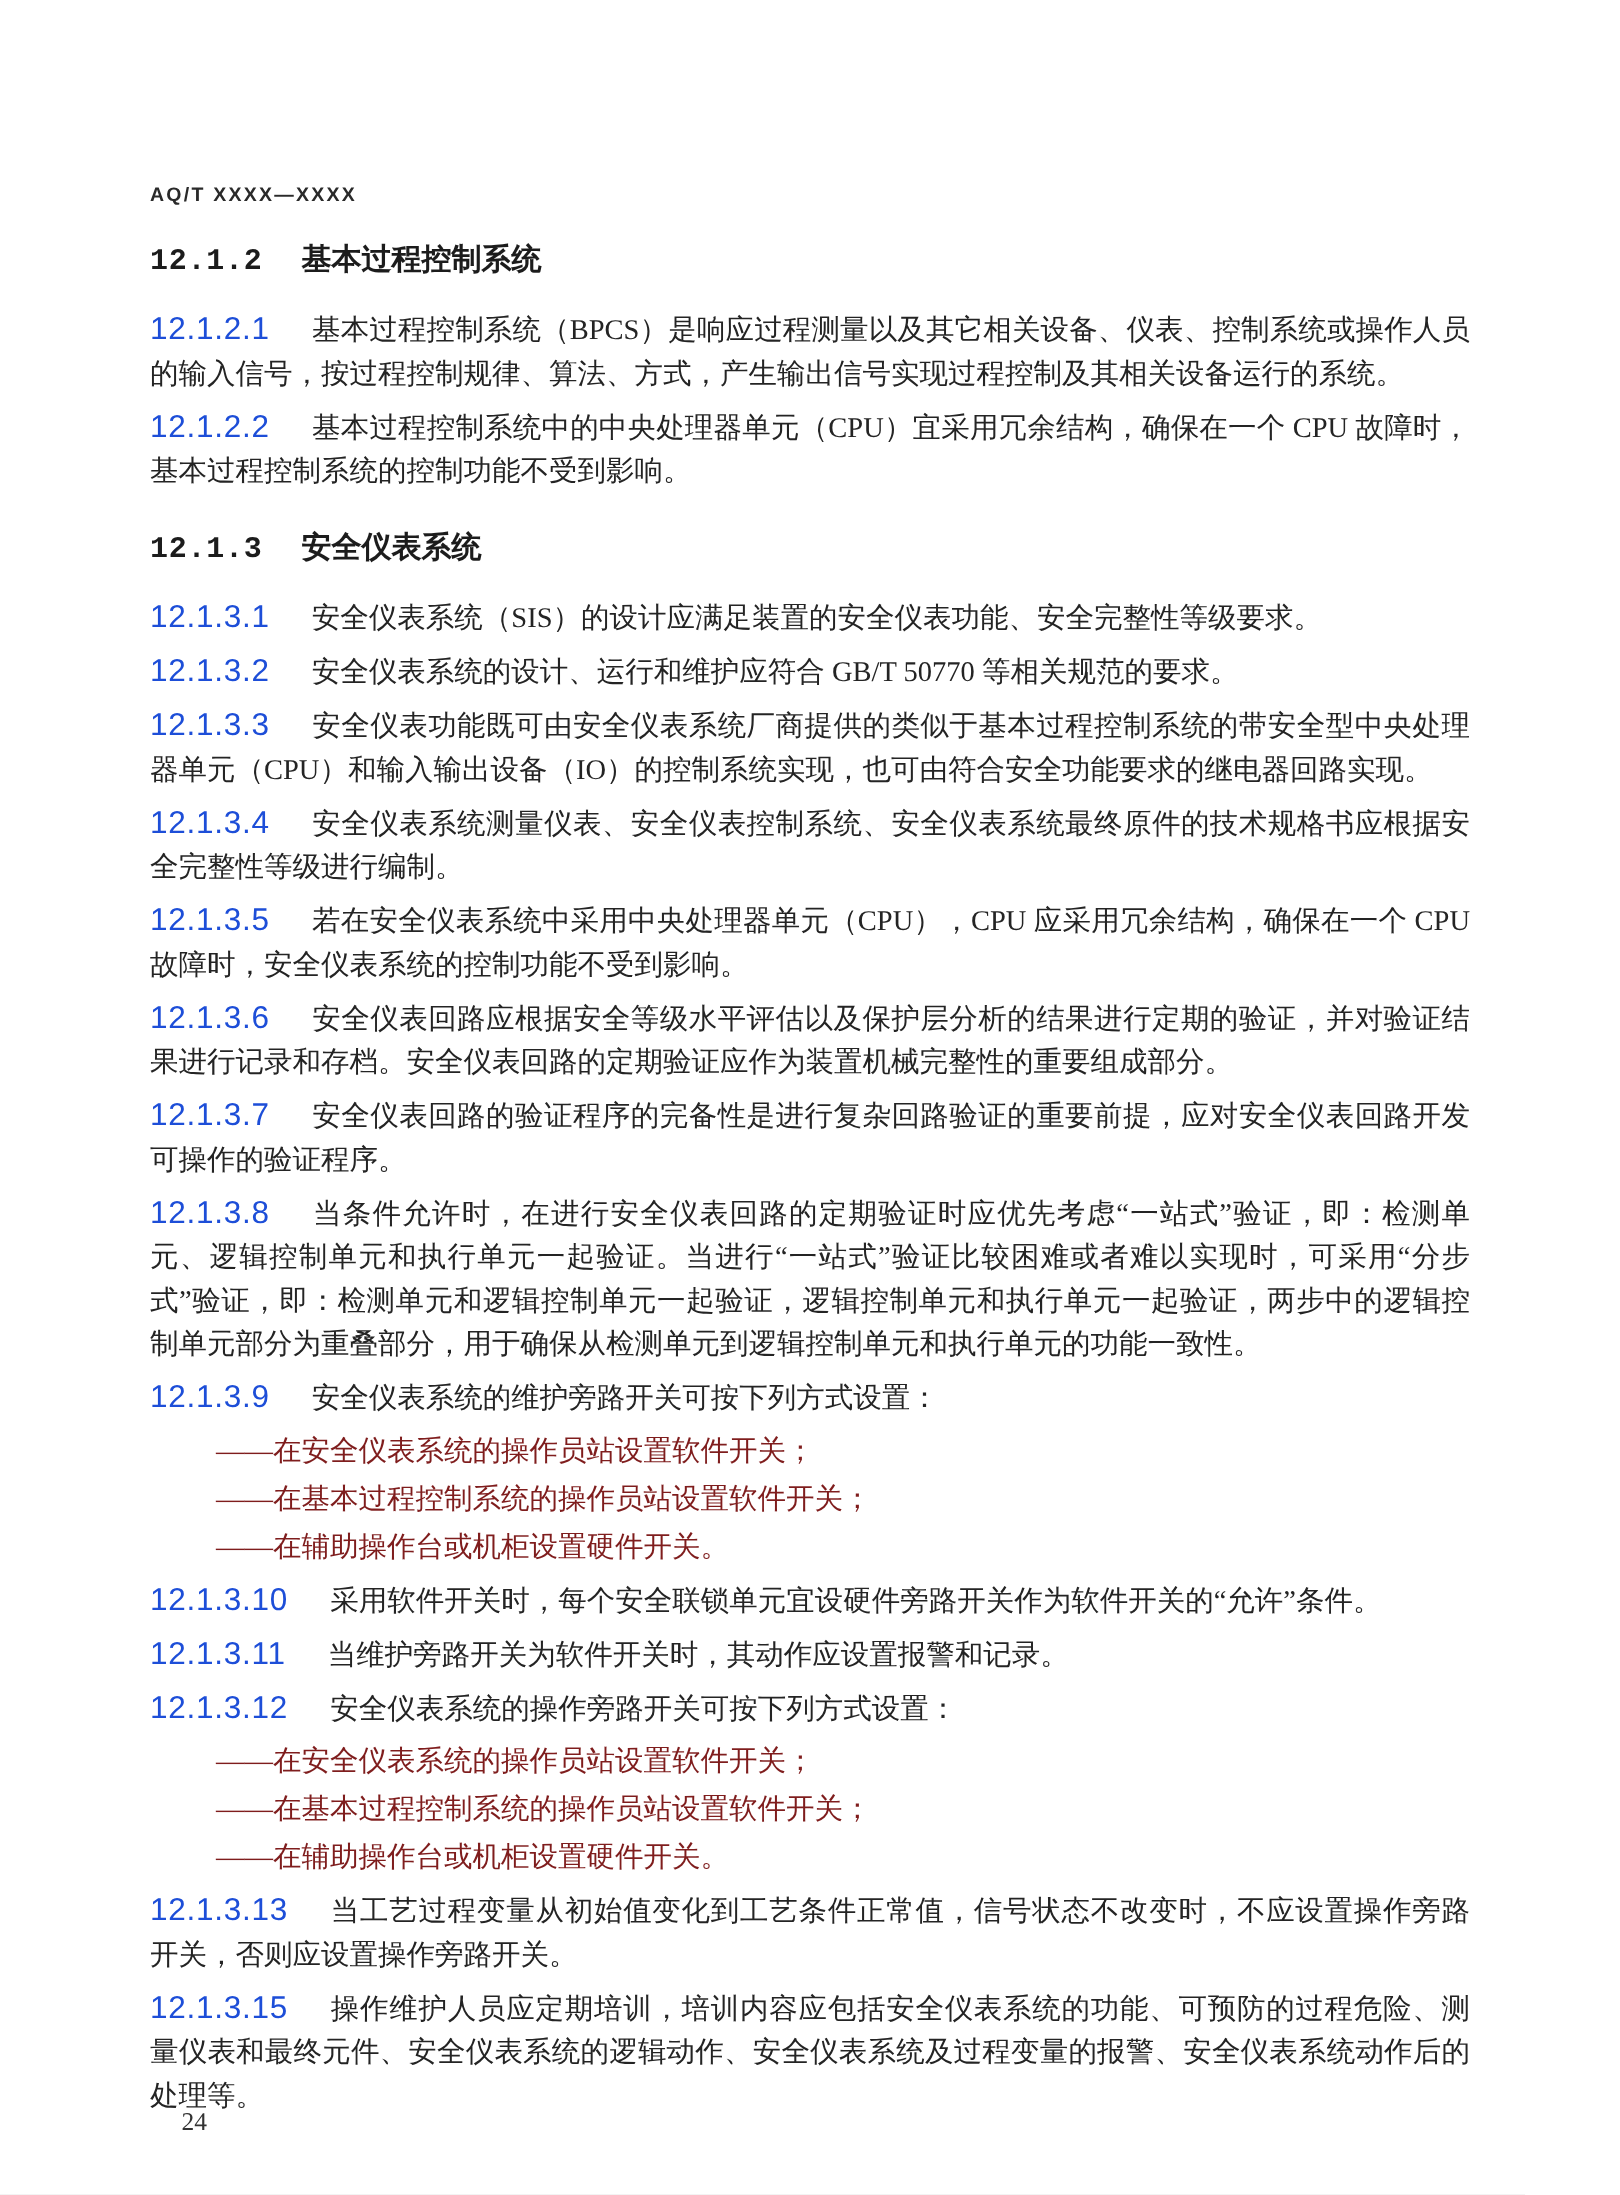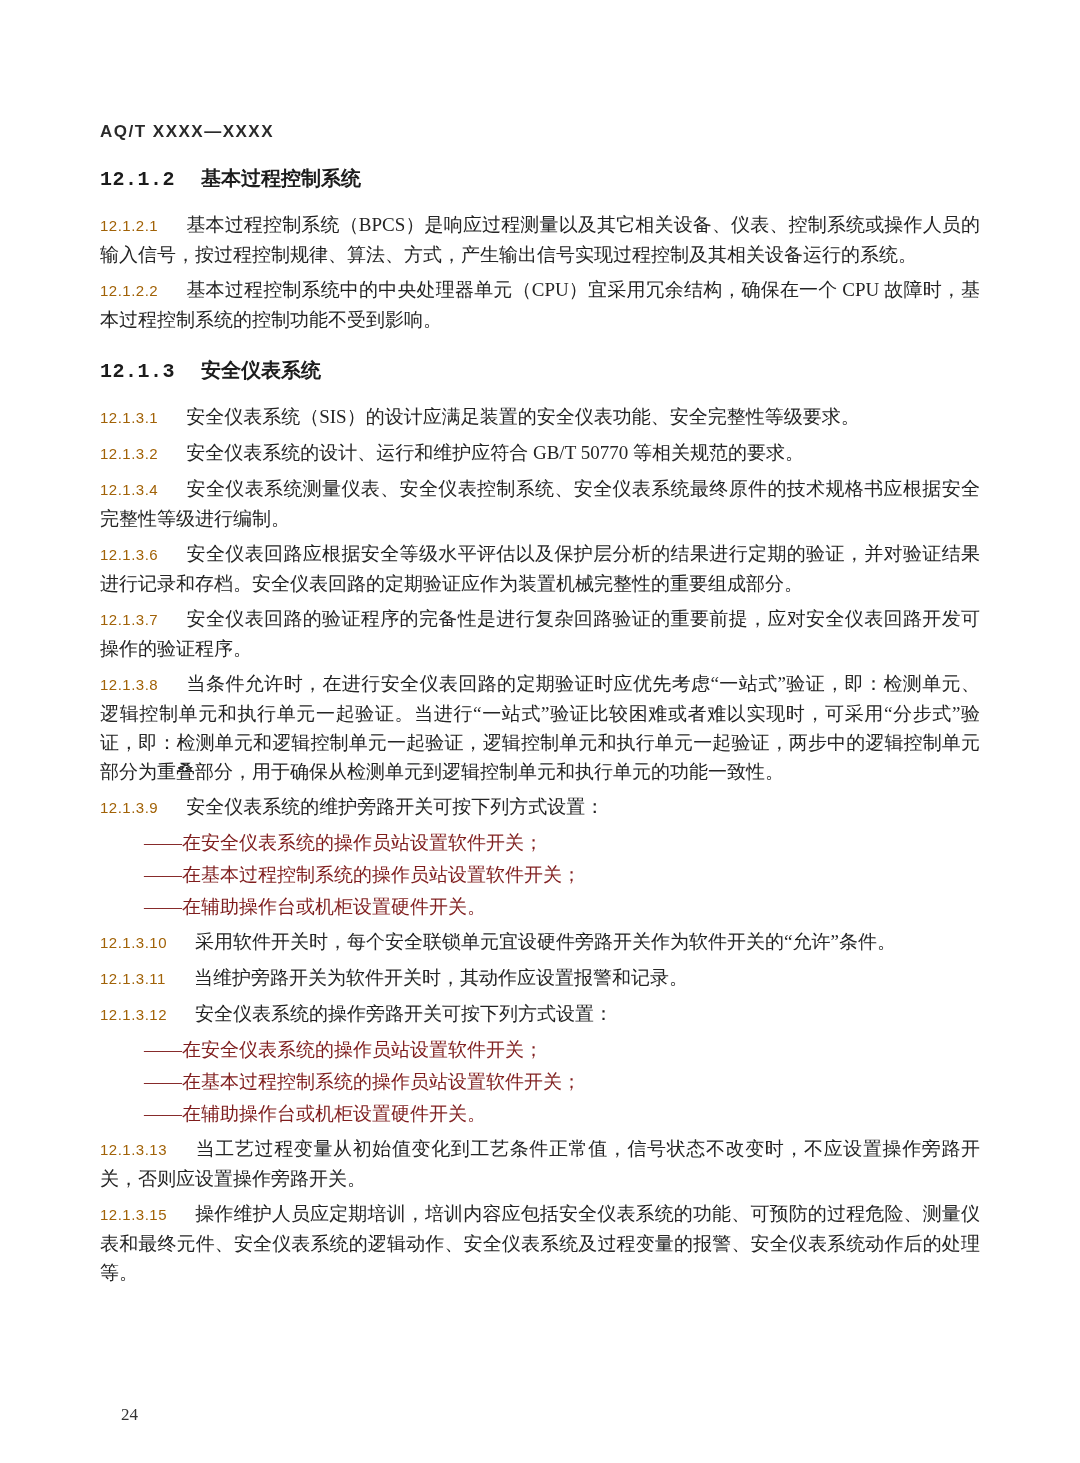--- a/index.html
+++ b/index.html
@@ -15,21 +15,21 @@
     background: #ffffff;
     box-sizing: border-box;
     padding: 122px 100px 0 100px;
     overflow: hidden;
     color: #222222;
     font-family: "Liberation Serif", "DejaVu Serif", serif;
   }
   .doc-code {
     font-family: "Liberation Sans", "DejaVu Sans", sans-serif;
     font-weight: 600;
-    font-size: 17px;
+    font-size: 13px;
     letter-spacing: 1.5px;
     color: #2a2a2a;
     margin: 0 0 14px 0;
   }
   .sec-heading {
     font-family: Liberation Mono, monospace;
     font-size: 20px;
     font-weight: 700;
     color: #1c1c1c;
     margin: 24px 0 16px 0;
@@ -41,25 +41,25 @@
   }
   .clause {
     font-size: 19px;
     line-height: 29px;
     margin: 6px 0;
     text-align: justify;
     color: #242424;
   }
   .clause-num {
     font-family: "Liberation Sans", "DejaVu Sans", sans-serif;
-    font-size: 15px;
+    font-size: 21px;
     letter-spacing: 0.5px;
     margin-right: 28px;
     white-space: nowrap;
-    color: #a16207;
+    color: #1d4ed8;
   }
   .dash-item {
     font-size: 19px;
     line-height: 29px;
     margin: 3px 0;
     padding-left: 44px;
     color: #7f1d1d;
   }
   .page-footer {
     position: absolute;
@@ -78,21 +78,23 @@
     <div class="doc-code">AQ/T XXXX—XXXX</div>
   </header>
 
   <div id="doc-sections">
       <h2 class="sec-heading"><span class="sec-num">12.1.2</span><span class="sec-title">基本过程控制系统</span></h2>
       <p class="clause"><span class="clause-num">12.1.2.1</span><span class="clause-text">基本过程控制系统（BPCS）是响应过程测量以及其它相关设备、仪表、控制系统或操作人员的输入信号，按过程控制规律、算法、方式，产生输出信号实现过程控制及其相关设备运行的系统。</span></p>
       <p class="clause"><span class="clause-num">12.1.2.2</span><span class="clause-text">基本过程控制系统中的中央处理器单元（CPU）宜采用冗余结构，确保在一个 CPU 故障时，基本过程控制系统的控制功能不受到影响。</span></p>
       <h2 class="sec-heading"><span class="sec-num">12.1.3</span><span class="sec-title">安全仪表系统</span></h2>
       <p class="clause"><span class="clause-num">12.1.3.1</span><span class="clause-text">安全仪表系统（SIS）的设计应满足装置的安全仪表功能、安全完整性等级要求。</span></p>
       <p class="clause"><span class="clause-num">12.1.3.2</span><span class="clause-text">安全仪表系统的设计、运行和维护应符合 GB/T 50770 等相关规范的要求。</span></p>
+      <p class="clause"><span class="clause-num">12.1.3.3</span><span class="clause-text">安全仪表功能既可由安全仪表系统厂商提供的类似于基本过程控制系统的带安全型中央处理器单元（CPU）和输入输出设备（IO）的控制系统实现，也可由符合安全功能要求的继电器回路实现。</span></p>
       <p class="clause"><span class="clause-num">12.1.3.4</span><span class="clause-text">安全仪表系统测量仪表、安全仪表控制系统、安全仪表系统最终原件的技术规格书应根据安全完整性等级进行编制。</span></p>
+      <p class="clause"><span class="clause-num">12.1.3.5</span><span class="clause-text">若在安全仪表系统中采用中央处理器单元（CPU），CPU 应采用冗余结构，确保在一个 CPU 故障时，安全仪表系统的控制功能不受到影响。</span></p>
       <p class="clause"><span class="clause-num">12.1.3.6</span><span class="clause-text">安全仪表回路应根据安全等级水平评估以及保护层分析的结果进行定期的验证，并对验证结果进行记录和存档。安全仪表回路的定期验证应作为装置机械完整性的重要组成部分。</span></p>
       <p class="clause"><span class="clause-num">12.1.3.7</span><span class="clause-text">安全仪表回路的验证程序的完备性是进行复杂回路验证的重要前提，应对安全仪表回路开发可操作的验证程序。</span></p>
       <p class="clause"><span class="clause-num">12.1.3.8</span><span class="clause-text">当条件允许时，在进行安全仪表回路的定期验证时应优先考虑“一站式”验证，即：检测单元、逻辑控制单元和执行单元一起验证。当进行“一站式”验证比较困难或者难以实现时，可采用“分步式”验证，即：检测单元和逻辑控制单元一起验证，逻辑控制单元和执行单元一起验证，两步中的逻辑控制单元部分为重叠部分，用于确保从检测单元到逻辑控制单元和执行单元的功能一致性。</span></p>
       <p class="clause"><span class="clause-num">12.1.3.9</span><span class="clause-text">安全仪表系统的维护旁路开关可按下列方式设置：</span></p>
       <p class="dash-item">——在安全仪表系统的操作员站设置软件开关；</p>
       <p class="dash-item">——在基本过程控制系统的操作员站设置软件开关；</p>
       <p class="dash-item">——在辅助操作台或机柜设置硬件开关。</p>
       <p class="clause"><span class="clause-num">12.1.3.10</span><span class="clause-text">采用软件开关时，每个安全联锁单元宜设硬件旁路开关作为软件开关的“允许”条件。</span></p>
       <p class="clause"><span class="clause-num">12.1.3.11</span><span class="clause-text">当维护旁路开关为软件开关时，其动作应设置报警和记录。</span></p>
       <p class="clause"><span class="clause-num">12.1.3.12</span><span class="clause-text">安全仪表系统的操作旁路开关可按下列方式设置：</span></p>

